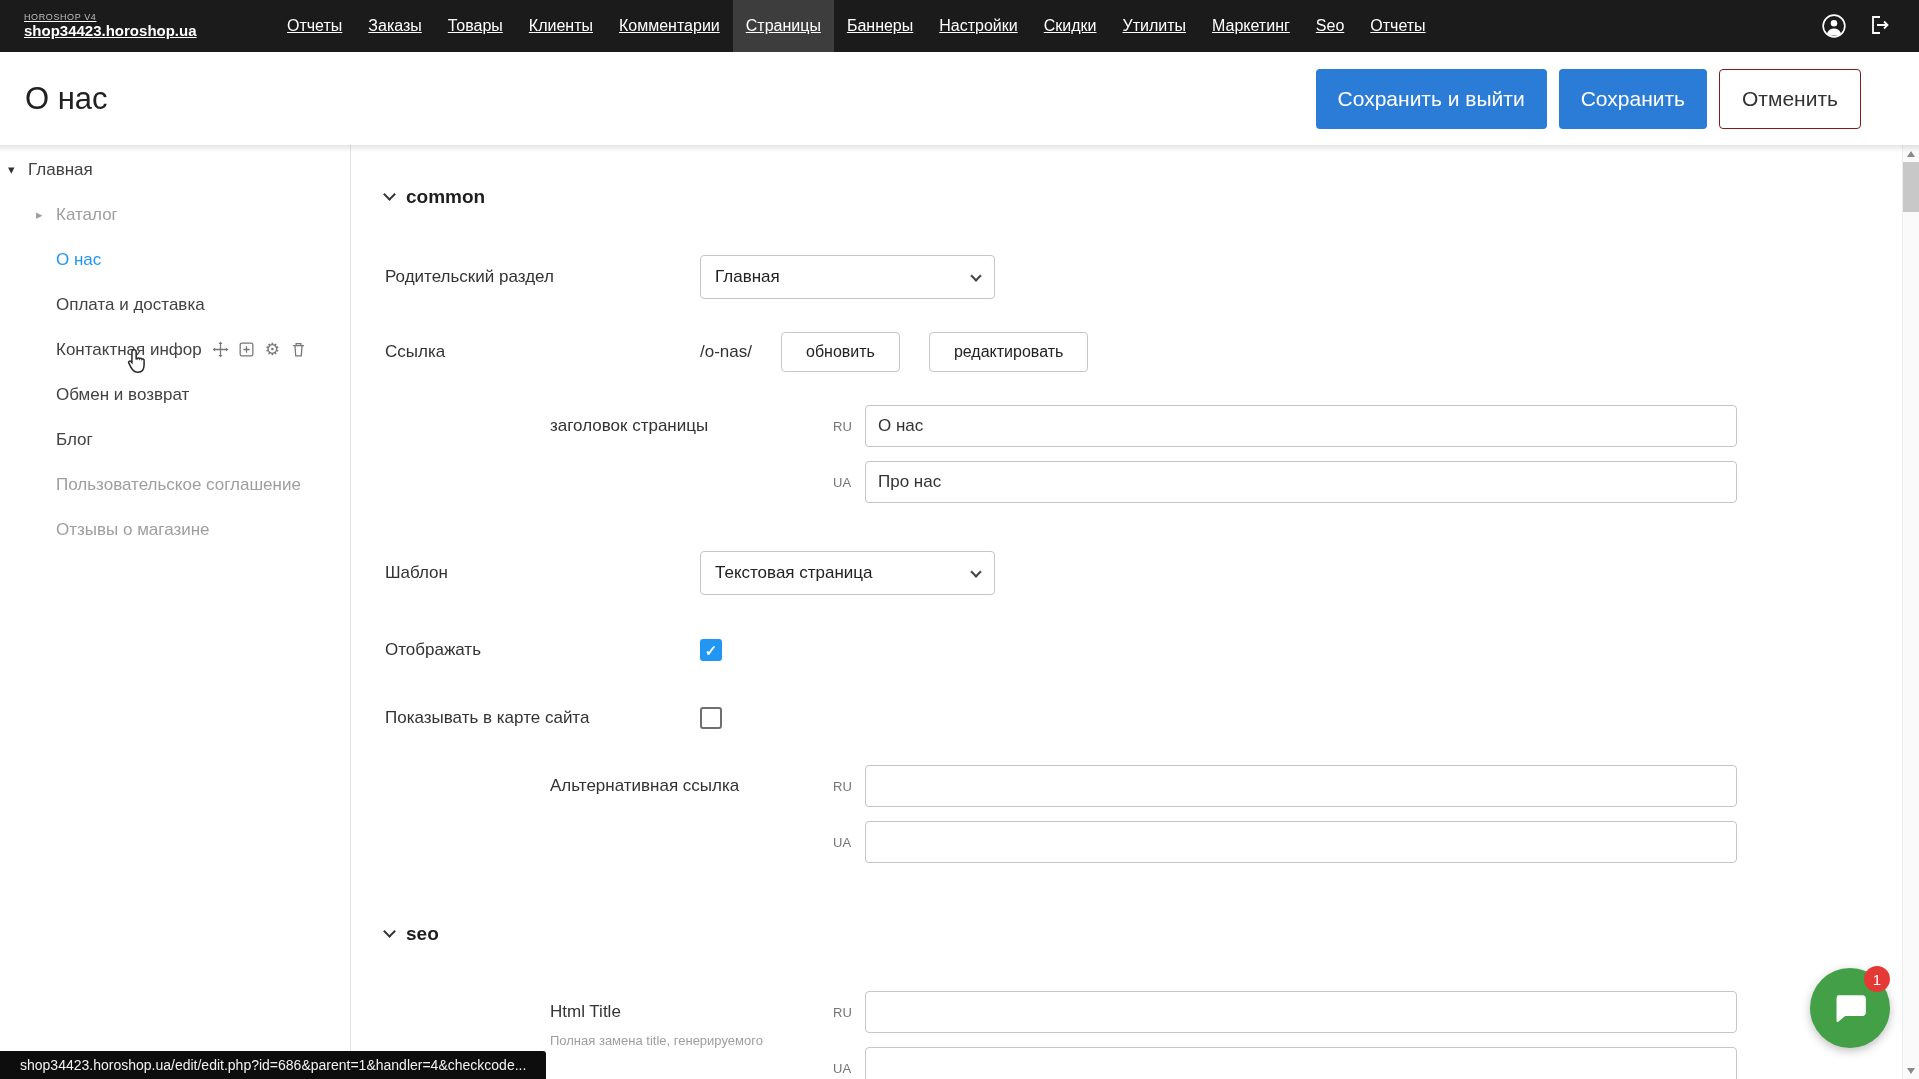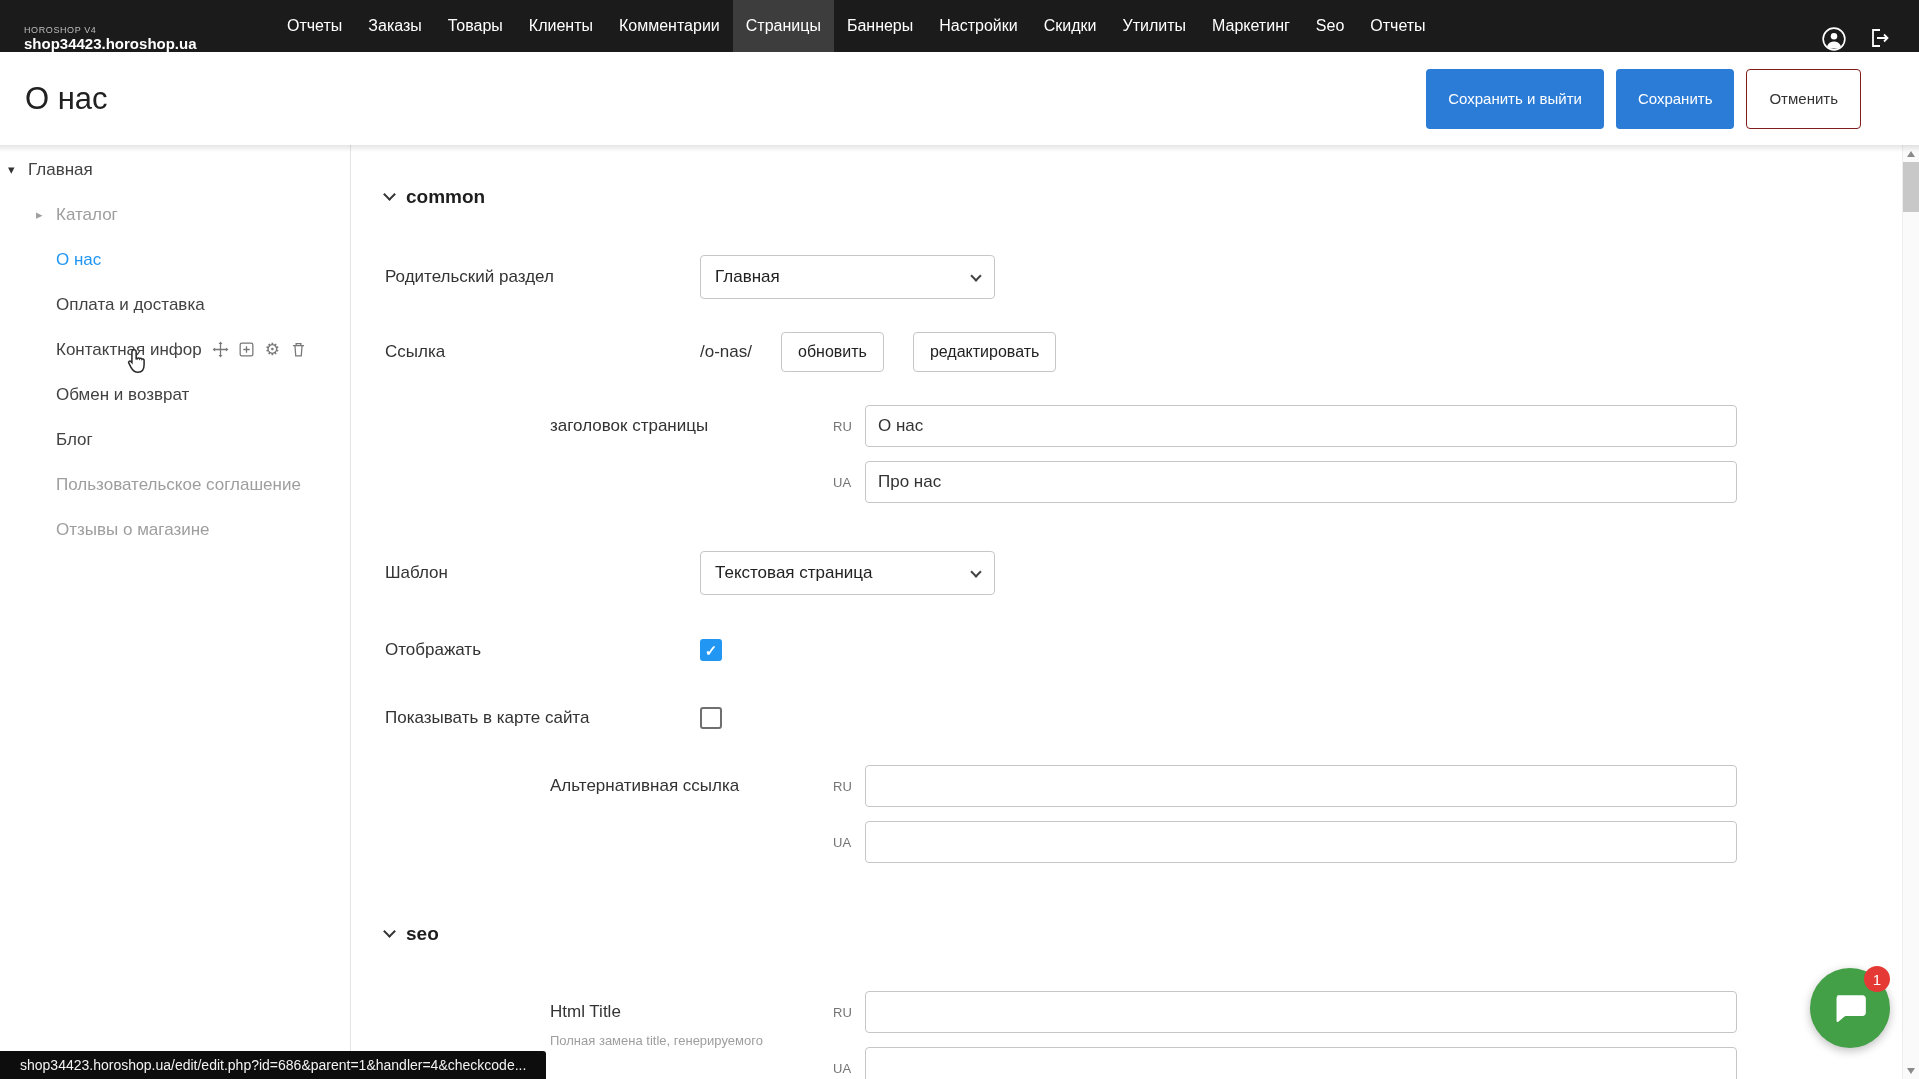--- a/index.html
+++ b/index.html
@@ -8,21 +8,21 @@
     font-family: "Liberation Sans", sans-serif;
     background: #fff;
     color: #333;
     position: relative;
   }
 
   
   .topbar {
     position: absolute; top: 0; left: 0; width: 100%; height: 52px;
     background: #1b1b1b; color: #fff;
-    display: flex; align-items: flex-end; z-index: 40;
+    display: flex; align-items: center; z-index: 40; text-decoration: underline;
   }
   .logo { margin-left: 24px; width: 250px; line-height: 1.1; cursor: pointer; }
   .logo-top { font-size: 9px; color: #bdbdbd; letter-spacing: .6px; }
   .logo-domain { font-size: 15px; font-weight: bold; }
   .topnav { display: flex; height: 100%; align-items: stretch; }
   .topnav-item {
     padding: 0 13px; display: flex; align-items: center;
     font-size: 16px; cursor: pointer; white-space: nowrap; color: #fff;
   }
   .topnav-item.active { background: #3d3d3d; }
@@ -31,21 +31,21 @@
 
   
   .page-header {
     position: absolute; top: 52px; left: 0; width: 100%; height: 93px;
     background: #fff; display: flex; align-items: center;
     padding: 0 58px 0 25px; z-index: 30;
   }
   .page-title { font-size: 31px; font-weight: normal; color: #212121; }
   .header-buttons { margin-left: auto; display: flex; gap: 12px; }
   .btn {
-    height: 60px; border-radius: 4px; font-size: 15px; padding: 0 22px;
+    height: 60px; border-radius: 4px; font-size: 21px; padding: 0 22px;
     border: none; cursor: pointer; font-family: inherit;
   }
   .btn-primary { background: #2b7cd7; color: #fff; }
   .btn-outline { background: #fff; color: #333; border: 1px solid #7f1d1d; }
 
   
   .layout { position: absolute; top: 145px; left: 0; right: 0; bottom: 0; display: flex; }
   .layout::before {
     content: ""; position: absolute; top: 0; left: 0; right: 0; height: 7px;
     background: linear-gradient(rgba(0,0,0,0.10), transparent);
@@ -93,21 +93,21 @@
     padding: 0 14px; font-size: 17px; background: #fff; cursor: pointer; color: #222;
   }
   .sel-caret {
     width: 8px; height: 8px; border-right: 2px solid #444; border-bottom: 2px solid #444;
     transform: rotate(45deg); margin-top: -3px;
   }
 
   .link-controls { display: flex; align-items: center; gap: 29px; }
   .link-path { font-size: 17px; color: #333; }
   .btn-small {
-    height: 40px; padding: 0 16px; background: #fff; border: 1px solid #c6c6c6;
+    height: 40px; padding: 0 24px; background: #fff; border: 1px solid #c6c6c6;
     border-radius: 4px; font-size: 16px; color: #222; cursor: pointer; font-family: inherit;
   }
 
   .input-stack { display: flex; flex-direction: column; gap: 14px; }
   .input-wrap { position: relative; }
   .lang-badge {
     position: absolute; left: -32px; top: 50%; transform: translateY(-50%);
     font-size: 13px; color: #757575;
   }
   .text-input {

